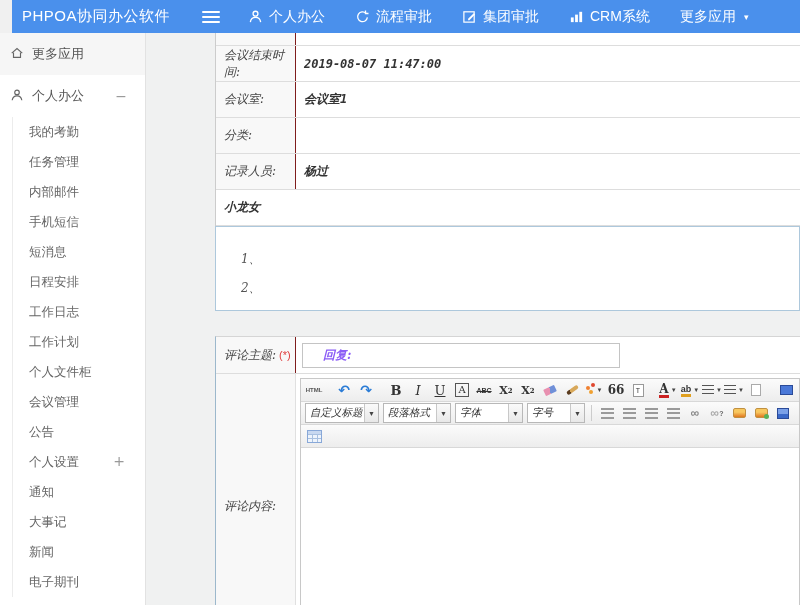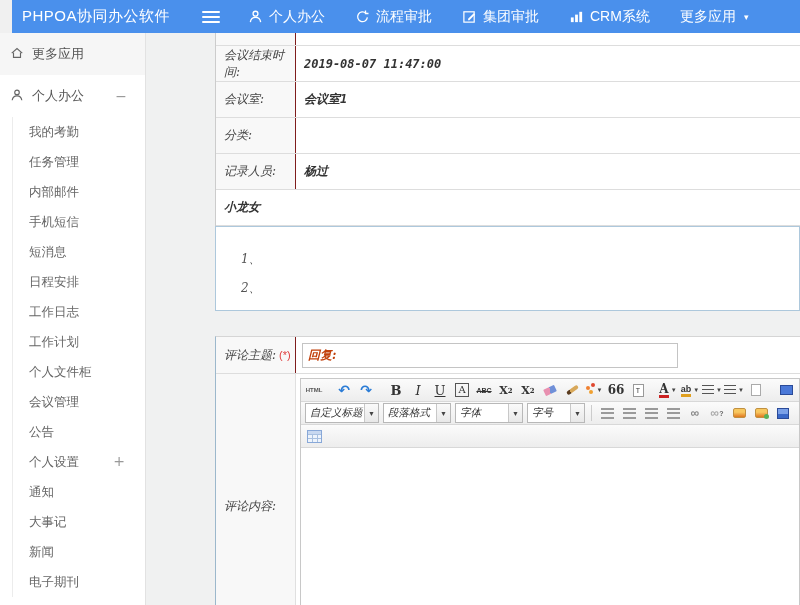--- a/index.html
+++ b/index.html
@@ -42,22 +42,22 @@
 
   .content-box { background:#fff; border:1px solid #adc8dc; height:85px; padding:18px 0 0 25px; }
   .content-box .line { font-family:"DejaVu Serif",serif; font-style:italic; font-size:12px; color:#555; line-height:29px; }
 
   .gap { height:25px; }
 
   .ctable { background:#fff; border-left:1px solid #9cb8cc; border-top:1px solid #d5d5d5; }
   .crow-subject { display:flex; border-bottom:1px solid #ddd; height:37px; }
   .crow-content { display:flex; }
   .req { color:#e03e3e; font-size:11px; margin-left:3px; font-style:normal; }
-  .subject-input { width:376px; height:25px; margin:6px 0 0 6px; border:1px solid #c4c4c4;
-    padding-left:5px; font-family:"DejaVu Serif",serif; font-style:italic; font-weight:600; font-size:12px; color:#c2410c; }
+  .subject-input { width:318px; height:25px; margin:6px 0 0 6px; border:1px solid #c4c4c4;
+    padding-left:20px; font-family:"DejaVu Serif",serif; font-style:italic; font-weight:600; font-size:12px; color:#8b5cf6; }
   .ccell-label { width:80px; flex:none; background:#f8f8f8; border-right:1px solid #e0e0e0;
     display:flex; align-items:center; padding-left:8px; min-height:250px; }
 
   
   .editor { flex:1; margin:4px 0 0 4px; border:1px solid #c8c8c8; background:#fff; overflow:hidden; }
   .tb { background:linear-gradient(#fbfbfb,#ededed); border-bottom:1px solid #d8d8d8;
     padding:1px 2px; display:flex; align-items:center; white-space:nowrap; }
   .tbtn { min-width:20px; height:20px; display:inline-flex; align-items:center; justify-content:center;
     margin:0 1px; border-radius:2px; cursor:pointer; font-size:11px; color:#333; position:relative; }
   .tsep { width:1px; height:16px; background:#ccc; margin:0 4px; }

